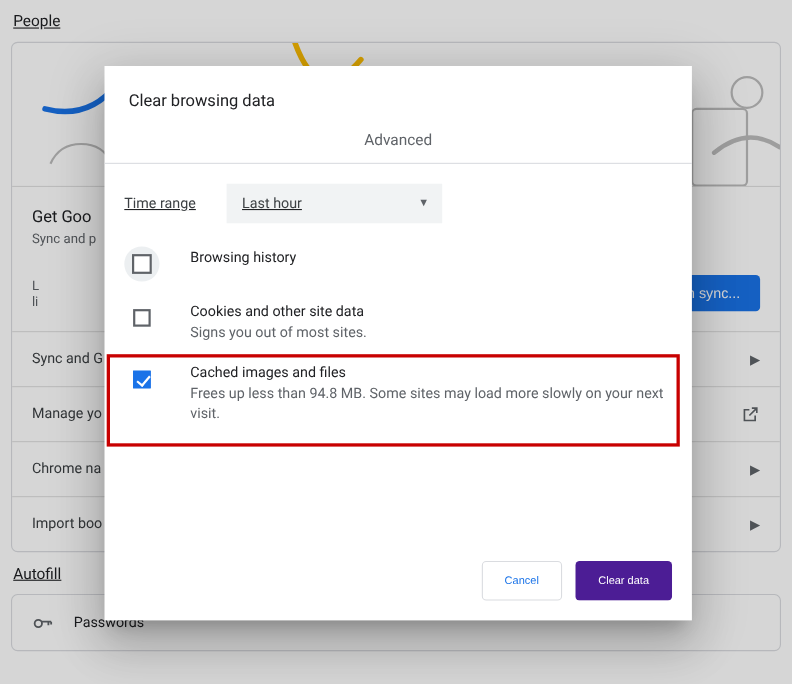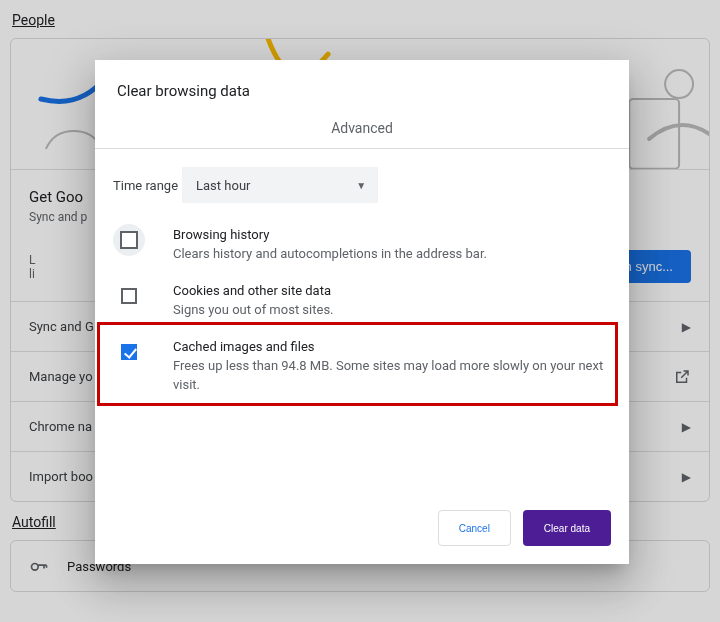--- a/index.html
+++ b/index.html
@@ -56,21 +56,21 @@
       left: 95px; top: 60px;
       width: 534px; height: 504px;
       background: #fff; border-radius: 0;
       box-shadow: 0 11px 15px -7px rgba(0,0,0,.2), 0 24px 38px 3px rgba(0,0,0,.14), 0 9px 46px 8px rgba(0,0,0,.12);
       display: flex; flex-direction: column;
     }
     .dlg-title { font-size: 15px; padding: 22px 22px 8px 22px; color:#202124;}
     .tabs { display: flex; border-bottom: 1px solid #dadce0; }
     .tab { flex: 1; text-align: center; padding: 12px 0; font-size: 14px; color:#5f6368; }
     .tab.active { color:#1a73e8; font-weight: 500; border-bottom: 3px solid #1a73e8; margin-bottom: -1px; }
-    .time-row { display:flex; align-items:center; gap: 4px; padding: 18px 18px 8px 18px;}
+    .time-row { display:flex; align-items:center; gap: 28px; padding: 18px 18px 8px 18px; text-decoration: underline;}
     .time-label { font-size: 13px; color:#3c4043; }
     .select {
       background: #f1f3f4; border: none; height: 36px;
       padding: 0 40px 0 14px; font-size: 13px; color:#3c4043;
       position: relative; display:flex; align-items:center; width: 196px;
     }
     .select .caret { position: absolute; right: 12px; top: 50%; transform: translateY(-50%); color:#5f6368; font-size: 10px;}
     .options { padding: 6px 14px 6px 14px; flex: 1; }
     .opt { display: flex; gap: 28px; padding: 10px 4px; align-items: flex-start;}
     .opt .cbwrap { width: 32px; height: 32px; display:flex; align-items:center; justify-content:center; border-radius: 50%; flex-shrink:0; margin-top:-3px;}
@@ -185,21 +185,20 @@
     </div>
   </div>
 
   <div class="options">
     <div class="opt first">
       <div class="cbwrap">
         <div class="checkbox"></div>
       </div>
       <div>
         <div class="opt-title">Browsing history</div>
-        <div class="opt-desc">Clears history and autocompletions in the address bar.</div>
       </div>
     </div>
     <div class="opt">
       <div class="cbwrap">
         <div class="checkbox sm"></div>
       </div>
       <div>
         <div class="opt-title">Cookies and other site data</div>
         <div class="opt-desc">Signs you out of most sites.</div>
       </div>

